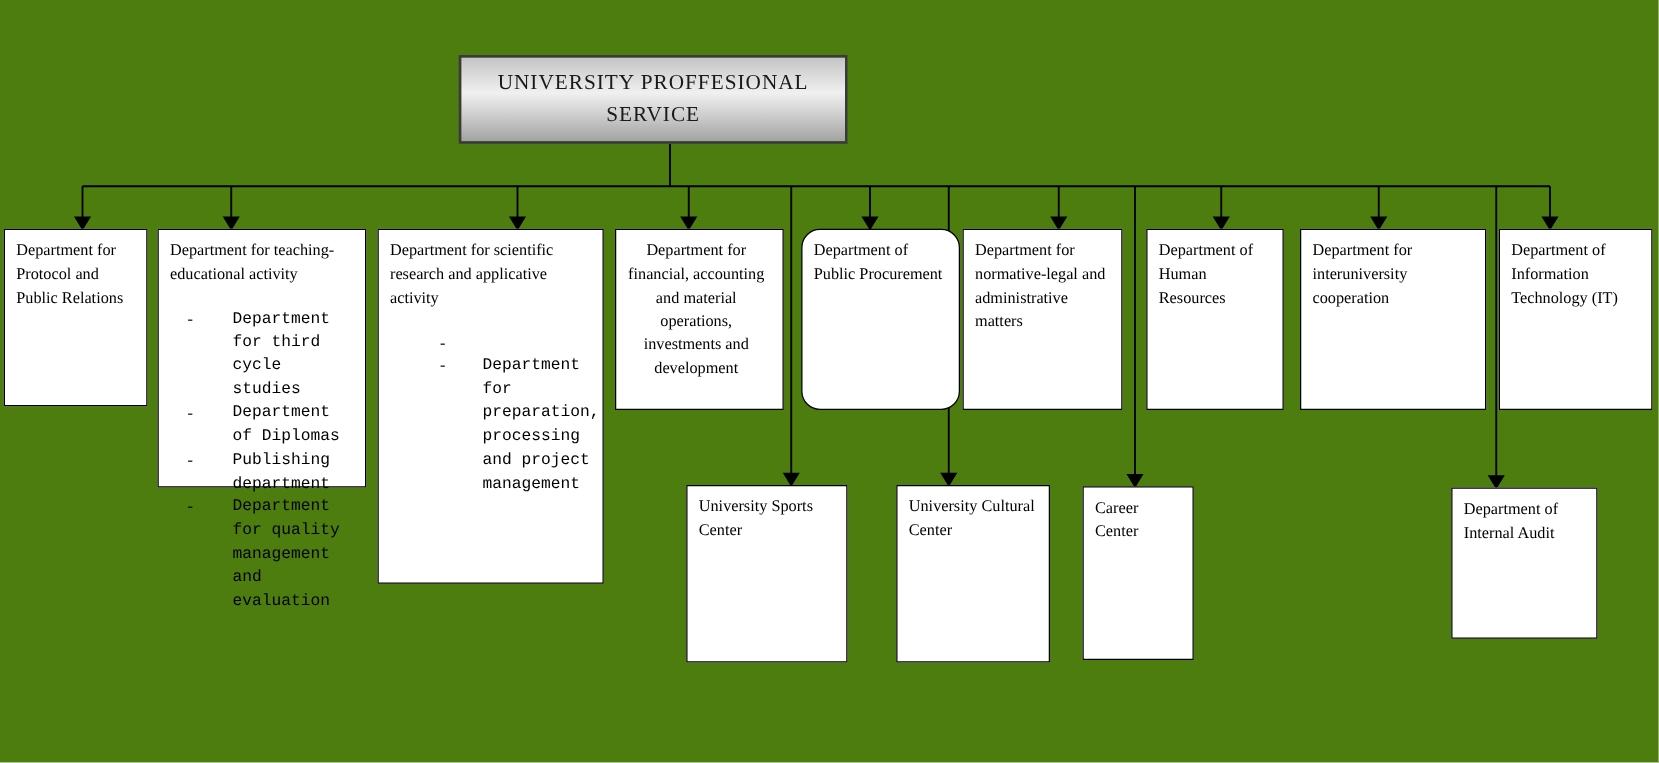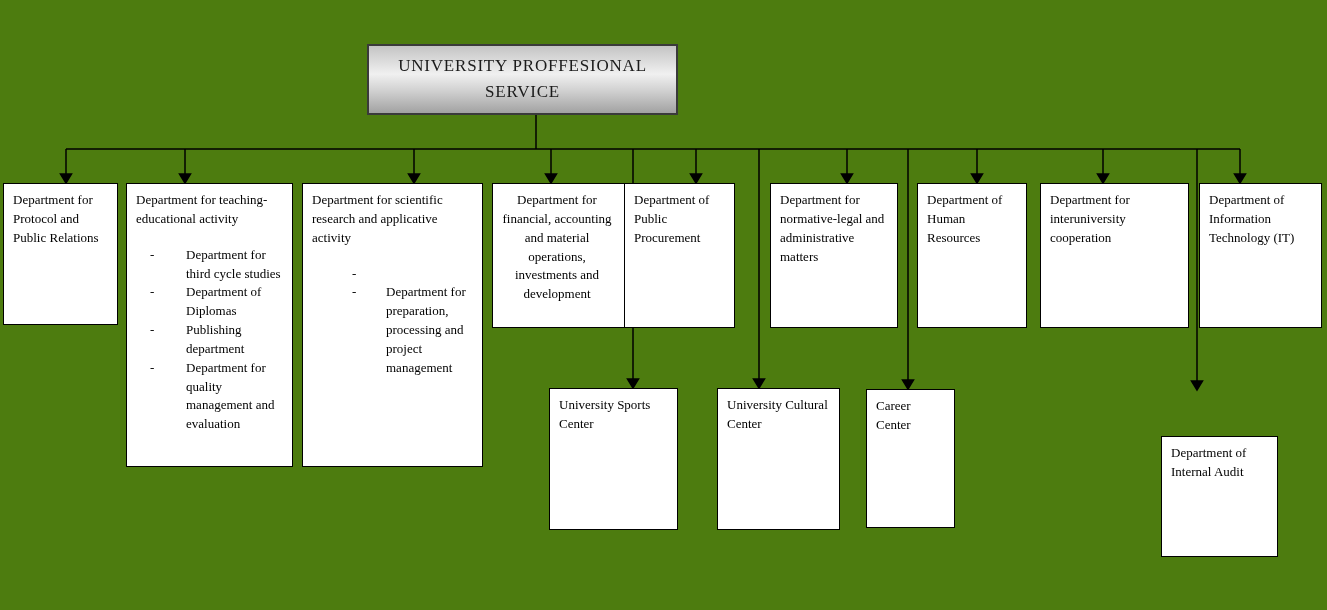--- a/index.html
+++ b/index.html
@@ -46,36 +46,36 @@
     padding-top: 7px;
   }
   .sublist { margin-top: 17px; }
   .subitem { display: flex; }
   .subitem .dash {
     flex: 0 0 auto;
     text-align: left;
   }
   .d2 .dash { margin-left: 14px; width: 36px; }
   .d3 .dash { margin-left: 40px; width: 34px; }
-  .subitem .itext { flex: 1 1 auto; }
+  .subitem .itext { flex: 1 1 auto; font-family: Liberation Mono, monospace; }
 
   
   #b-protocol       { left: 3px;    top: 183px; width: 115px; height: 142px; }
-  #b-teaching       { left: 126px;  top: 183px; width: 167px; height: 284px; }
+  #b-teaching       { left: 126px;  top: 183px; width: 167px; height: 207px; }
   #b-scientific     { left: 302px;  top: 183px; width: 181px; height: 284px; }
   #b-financial      { left: 492px;  top: 183px; width: 135px; height: 145px; padding-right: 14px; text-align: center; }
-  #b-procurement    { left: 624px;  top: 183px; width: 111px; height: 145px; }
+  #b-procurement    { left: 641px;  top: 183px; width: 127px; height: 145px; border-radius: 15px; }
   #b-normative      { left: 770px;  top: 183px; width: 128px; height: 145px; }
   #b-hr             { left: 917px;  top: 183px; width: 110px; height: 145px; }
   #b-interuni       { left: 1040px; top: 183px; width: 149px; height: 145px; }
   #b-it             { left: 1199px; top: 183px; width: 123px; height: 145px; }
   #b-sports         { left: 549px;  top: 388px; width: 129px; height: 142px; }
   #b-cultural       { left: 717px;  top: 388px; width: 123px; height: 142px; }
   #b-career         { left: 866px;  top: 389px; width: 89px;  height: 139px; }
-  #b-audit          { left: 1161px; top: 390px; width: 117px; height: 121px; margin-top: 46px; }
+  #b-audit          { left: 1161px; top: 390px; width: 117px; height: 121px; }
 </style>
 </head>
 <body>
 
 <div class="stage">
 
   <svg class="connectors" viewBox="0 0 1327 610" xmlns="http://www.w3.org/2000/svg">
     <g stroke="#000000" stroke-width="1.5" fill="#000000">
 
       <line x1="536" y1="115" x2="536" y2="149"></line>

